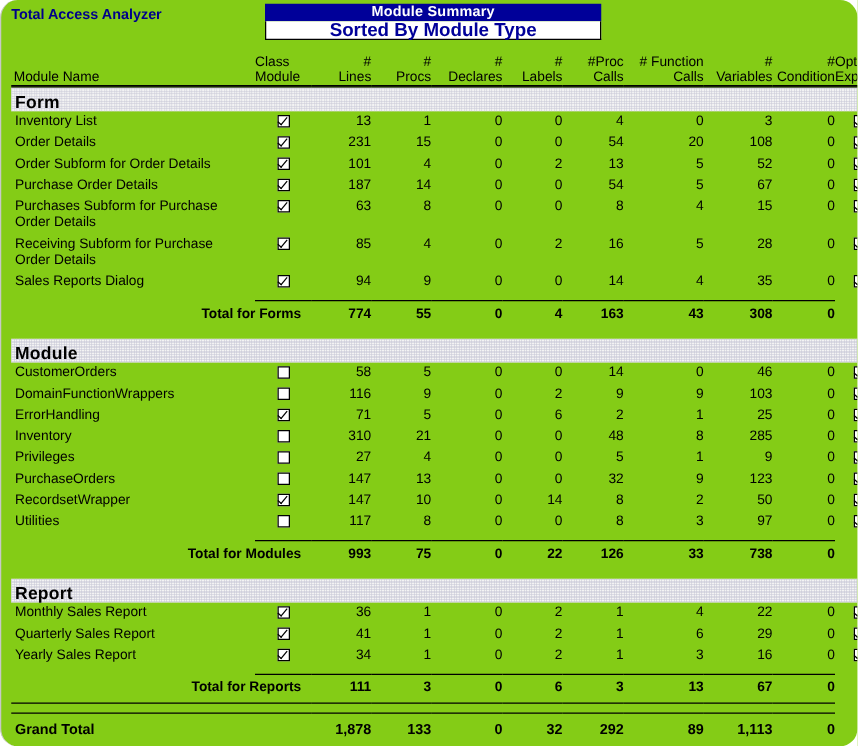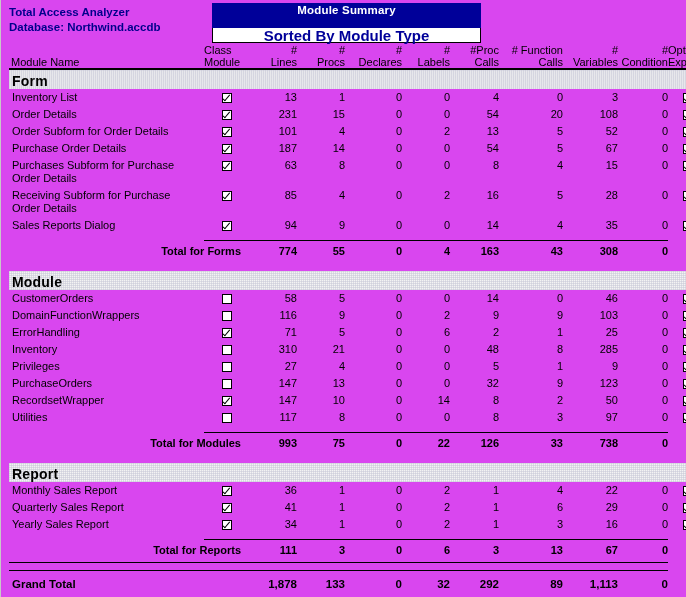--- a/index.html
+++ b/index.html
@@ -9,24 +9,25 @@
   }
   body {
     font-family: "Liberation Sans", sans-serif;
     font-size: 11px;
     color: #000000;
   }
   #page {
     position: relative;
     width: 686px;
     height: 597px;
-    background: #d946ef;
+    background: #84cc16;
     overflow: hidden;
     box-sizing: border-box;
     border-left: 1px solid #c8c8c8;
+    border-radius: 14px;
   }
 
   
   .title-area {
     position: relative;
     height: 44px;
   }
   .app-ident {
     position: absolute;
     left: 8px;
@@ -43,21 +44,21 @@
     left: 211px;
     top: 3px;
     width: 269px;
   }
   .banner-top {
     background: #000099;
     color: #ffffff;
     font-weight: bold;
     font-size: 11.5px;
     text-align: center;
-    height: 25px;
+    height: 14px;
     line-height: 14px;
     letter-spacing: 0.2px;
   }
   .banner-bottom {
     background: #ffffff;
     color: #000099;
     font-weight: bold;
     font-size: 15px;
     text-align: center;
     height: 15px;
@@ -213,21 +214,20 @@
   }
 </style>
 </head>
 <body>
 
 <div id="page">
 
   <div class="title-area">
     <div class="app-ident">
       <div>Total Access Analyzer</div>
-      <div>Database: Northwind.accdb</div>
     </div>
     <div class="report-banner">
       <div class="banner-top">Module Summary</div>
       <div class="banner-bottom">Sorted By Module Type</div>
     </div>
   </div>
 
   <div class="table-wrap">
     <table class="rpt">
       <colgroup>

